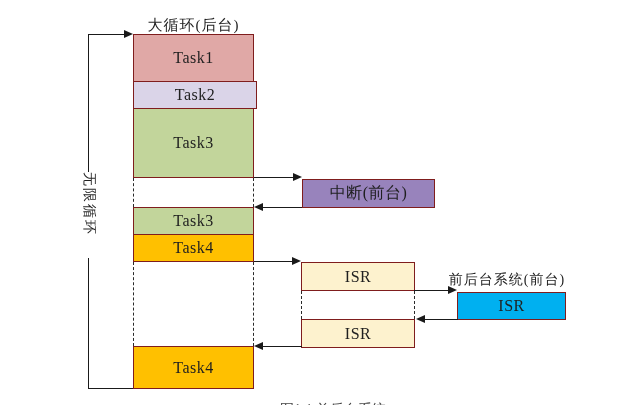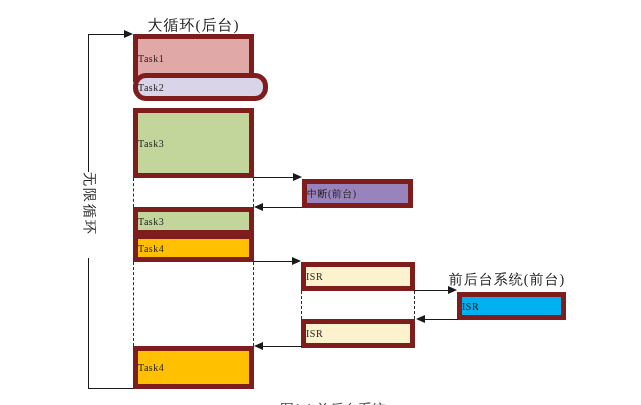--- a/index.html
+++ b/index.html
@@ -9,23 +9,23 @@
   .canvas {
     position:relative;
     width:641px; height:405px;
     background:#ffffff;
     overflow:hidden;
   }
 
   
   .box {
     position:absolute;
-    border:5px solid #7f1d1d;
-    display:flex; align-items:center; 
-    font-size:10px; color:#1f1f1f;
+    border:1px solid #7f1d1d;
+    display:flex; align-items:center; justify-content:center;
+    font-size:16px; color:#1f1f1f;
     letter-spacing:0.5px;
   }
 
   
   .gap {
     position:absolute;
     border-left:1px dashed #2a2a2a;
     border-right:1px dashed #2a2a2a;
     background:transparent;
   }
@@ -77,39 +77,39 @@
   <div class="vline" style="left:88px; top:34px; height:140px;"></div>
   <div class="vline" style="left:88px; top:256px; height:133px;"></div>
   <div class="hline" style="left:88px; top:388px; width:45px;"></div>
   <div class="vertical-label">无限循环</div>
 
   <div class="title" style="left:128px; top:16px; width:131px;">大循环(后台)</div>
 
   <div class="box" style="left: 133px; top: 34px; width: 121px; height: 48px; background-color: rgb(224, 168, 166);">
     <span>Task1</span>
   </div>
-  <div class="box" style="left: 133px; top: 73px; width: 135px; height: 28px; background-color: rgb(218, 212, 232); border-radius: 13px;">
+  <div class="box" style="left: 133px; top: 81px; width: 124px; height: 28px; background-color: rgb(218, 212, 232);">
     <span>Task2</span>
   </div>
   <div class="box" style="left: 133px; top: 108px; width: 121px; height: 70px; background-color: rgb(194, 213, 155);">
     <span>Task3</span>
   </div>
   <div class="gap" style="left:133px; top:178px; width:121px; height:29px;"></div>
   <div class="box" style="left: 133px; top: 207px; width: 121px; height: 28px; background-color: rgb(194, 213, 155);">
     <span>Task3</span>
   </div>
   <div class="box" style="left: 133px; top: 234px; width: 121px; height: 28px; background-color: rgb(255, 192, 0);">
     <span>Task4</span>
   </div>
   <div class="gap" style="left:133px; top:262px; width:121px; height:84px;"></div>
   <div class="box" style="left: 133px; top: 346px; width: 121px; height: 43px; background-color: rgb(255, 192, 0);">
     <span>Task4</span>
   </div>
 
-  <div class="box" style="left: 302px; top: 179px; width: 111px; height: 29px; background-color: rgb(152, 131, 188);">
+  <div class="box" style="left: 302px; top: 179px; width: 133px; height: 29px; background-color: rgb(152, 131, 188);">
     <span>中断(前台)</span>
   </div>
 
   <div class="hline" style="left:254px; top:177px; width:40px;"></div>
   <div class="ah-right" style="left:293px; top:173px;"></div>
 
   <div class="hline" style="left:262px; top:207px; width:40px;"></div>
   <div class="ah-left" style="left:254px; top:203px;"></div>
 
   <div class="box" style="left: 301px; top: 262px; width: 114px; height: 29px; background-color: rgb(253, 242, 206);">

